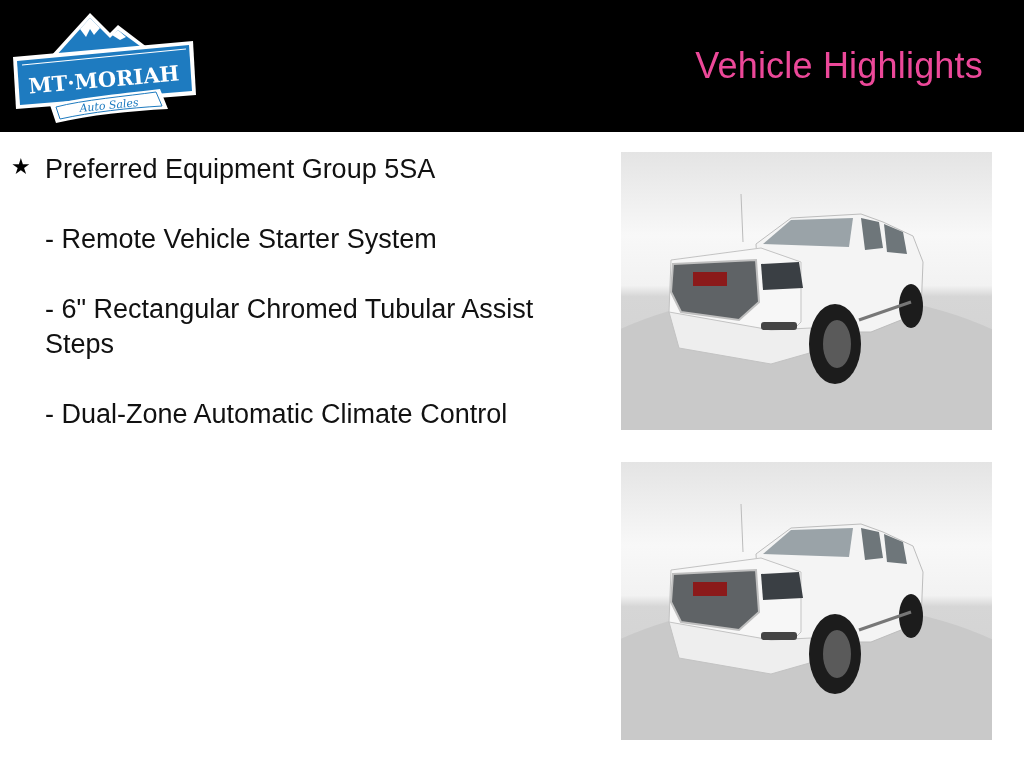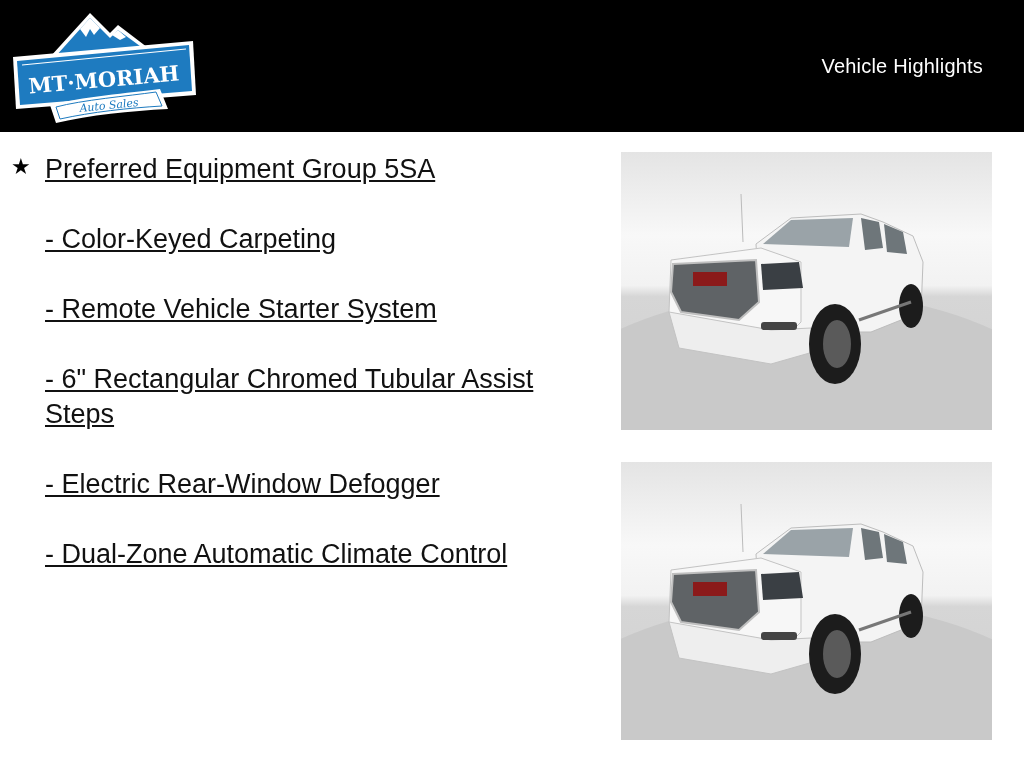--- a/index.html
+++ b/index.html
@@ -6,34 +6,34 @@
     html, body { width: 1024px; height: 768px; overflow: hidden; background: #ffffff; }
     body { position: relative; font-family: "Liberation Sans", sans-serif; color: #111; }
 
     .header {
       position: absolute; left: 0; top: 0; width: 1024px; height: 132px;
       background: #000000;
     }
     .logo { position: absolute; left: 10px; top: 5px; width: 190px; height: 122px; }
     .header-title {
       position: absolute; right: 41px; top: 49px;
-      color: #ffffff; font-size: 20px; line-height: 34px; letter-spacing: 0.2px;
+      color: #ec4899; font-size: 36px; line-height: 34px; letter-spacing: 0.2px;
     }
 
     .content {
       position: absolute; left: 0; top: 132px; width: 600px; height: 636px;
     }
     .star {
       position: absolute; left: 11px; top: 20px; font-size: 22px; line-height: 30px; color: #000;
     }
     .list {
       position: absolute; left: 45px; top: 20px; width: 545px;
       font-size: 27px; line-height: 35px; color: #111;
     }
-    .list .item { margin-bottom: 35px; text-decoration: underline; }
+    .list .item { margin-bottom: 35px; }
     .list .item:last-child { margin-bottom: 0; }
 
     .photo {
       position: absolute; left: 621px; width: 371px; height: 278px;
       background: linear-gradient(180deg, #e4e4e4 0%, #f8f8f8 30%, #f2f2f2 48%, #d6d6d6 52%, #cfcfcf 100%);
       overflow: hidden;
     }
     .photo-1 { top: 152px; }
     .photo-2 { top: 462px; }
     .photo svg { position: absolute; left: 0; top: 0; width: 371px; height: 278px; }
@@ -60,24 +60,22 @@
       <text x="99" y="104" text-anchor="middle" fill="#1e7bc0" font-family="DejaVu Serif, serif" font-style="italic" font-size="11" transform="rotate(-6 99 100)">Auto Sales</text>
     </svg>
   </div>
   <div class="header-title">Vehicle Highlights</div>
 </div>
 
 <div class="content">
   <span class="star">★</span>
   <div class="list">
     <div class="item">Preferred Equipment Group 5SA</div>
-    <div class="item">- Color-Keyed Carpeting</div>
     <div class="item">- Remote Vehicle Starter System</div>
     <div class="item">- 6" Rectangular Chromed Tubular Assist Steps</div>
-    <div class="item">- Electric Rear-Window Defogger</div>
     <div class="item">- Dual-Zone Automatic Climate Control</div>
   </div>
 </div>
 
 <div class="photo photo-1" title="White GMC Sierra pickup truck, front three-quarter view">
   <svg viewBox="0 0 371 278">
     <ellipse cx="185" cy="300" rx="290" ry="160" fill="#c9c9c9"></ellipse>
     <line x1="120" y1="42" x2="122" y2="90" stroke="#bbb" stroke-width="1"></line>
 
     <polygon points="135,92 170,66 240,62 262,70 292,84 302,110 300,160 250,180 140,180" fill="#f4f4f4" stroke="#bdbdbd"></polygon>

